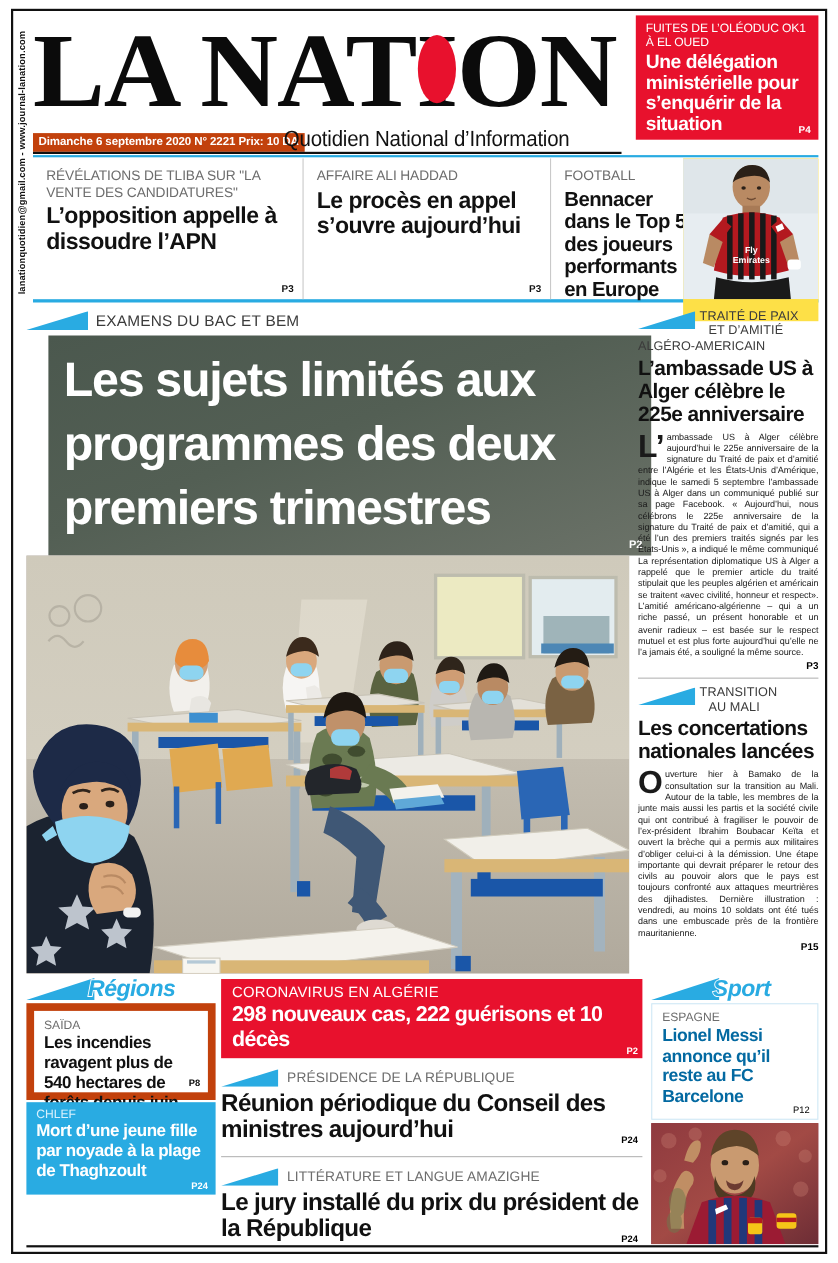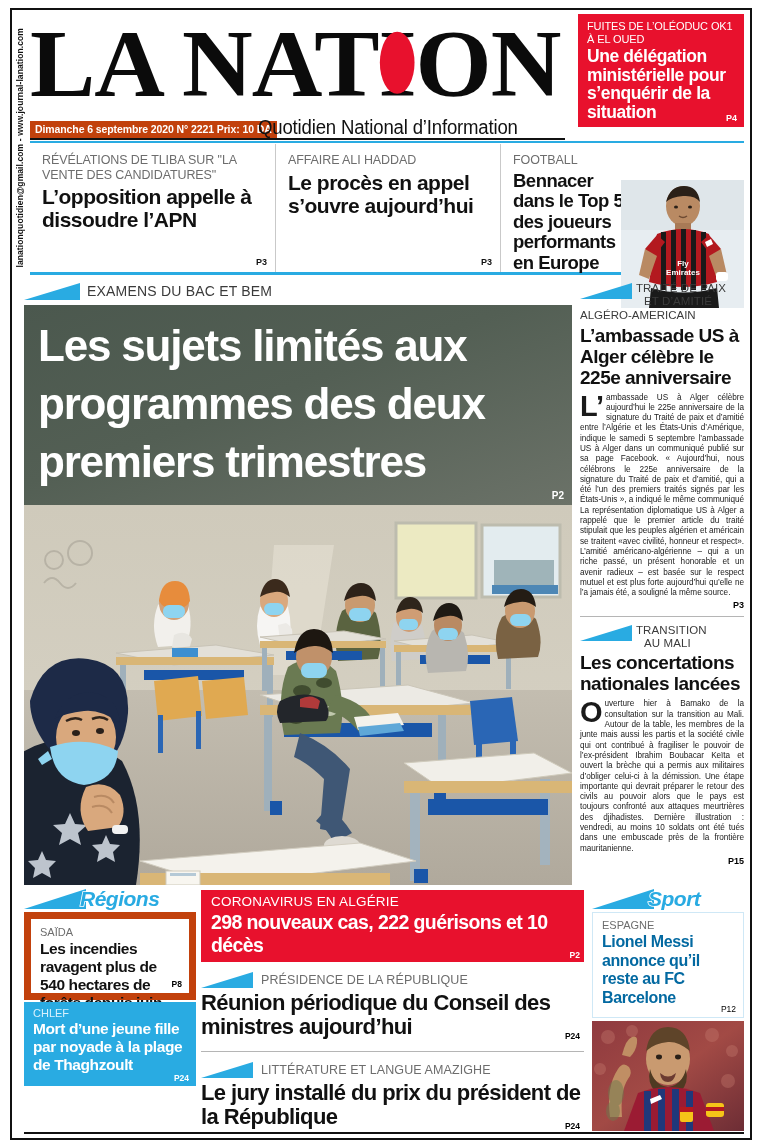--- a/index.html
+++ b/index.html
@@ -174,24 +174,23 @@
   .t2 { left: 245px; width: 225px; }
   .t3 { left: 470px; width: 244px; }
   .t3 .head { font-size: 18.5px; line-height: 20.5px; width: 118px; }
   .t3 .kicker { font-size: 12.5px; }
   .t3 .pg { right: 100px; bottom: 7px; }
 
   
   .player-photo {
     position: absolute;
     right: 0; top: 0;
-    width: 123px; height: 128px;
+    width: 123px; height: 148px;
     overflow: hidden;
-    background: #14b8a6;
-    margin-top: 36px;
+    background: #fde047;
   }
 
   
   .main-left {
     position: absolute;
     left: 24px; top: 282px;
     width: 496px;
   }
   .kicker-row {
     display: flex; align-items: center;
@@ -208,20 +207,21 @@
     font-size: 14px;
     color: #3b3b3b;
     letter-spacing: 0.2px;
   }
   .hero-head {
     position: relative;
     width: 548px; height: 200px;
     background: linear-gradient(160deg, #4b584e 0%, #535f54 45%, #6b7268 100%);
     padding: 12px 12px 0 14px;
     overflow: hidden;
+    margin-left: 20px;
   }
   .hero-head .htxt {
     font-size: 44px;
     line-height: 58px;
     font-weight: 700;
     color: #fff;
     letter-spacing: -1.2px;
   }
   .hero-head .pg {
     position: absolute;

